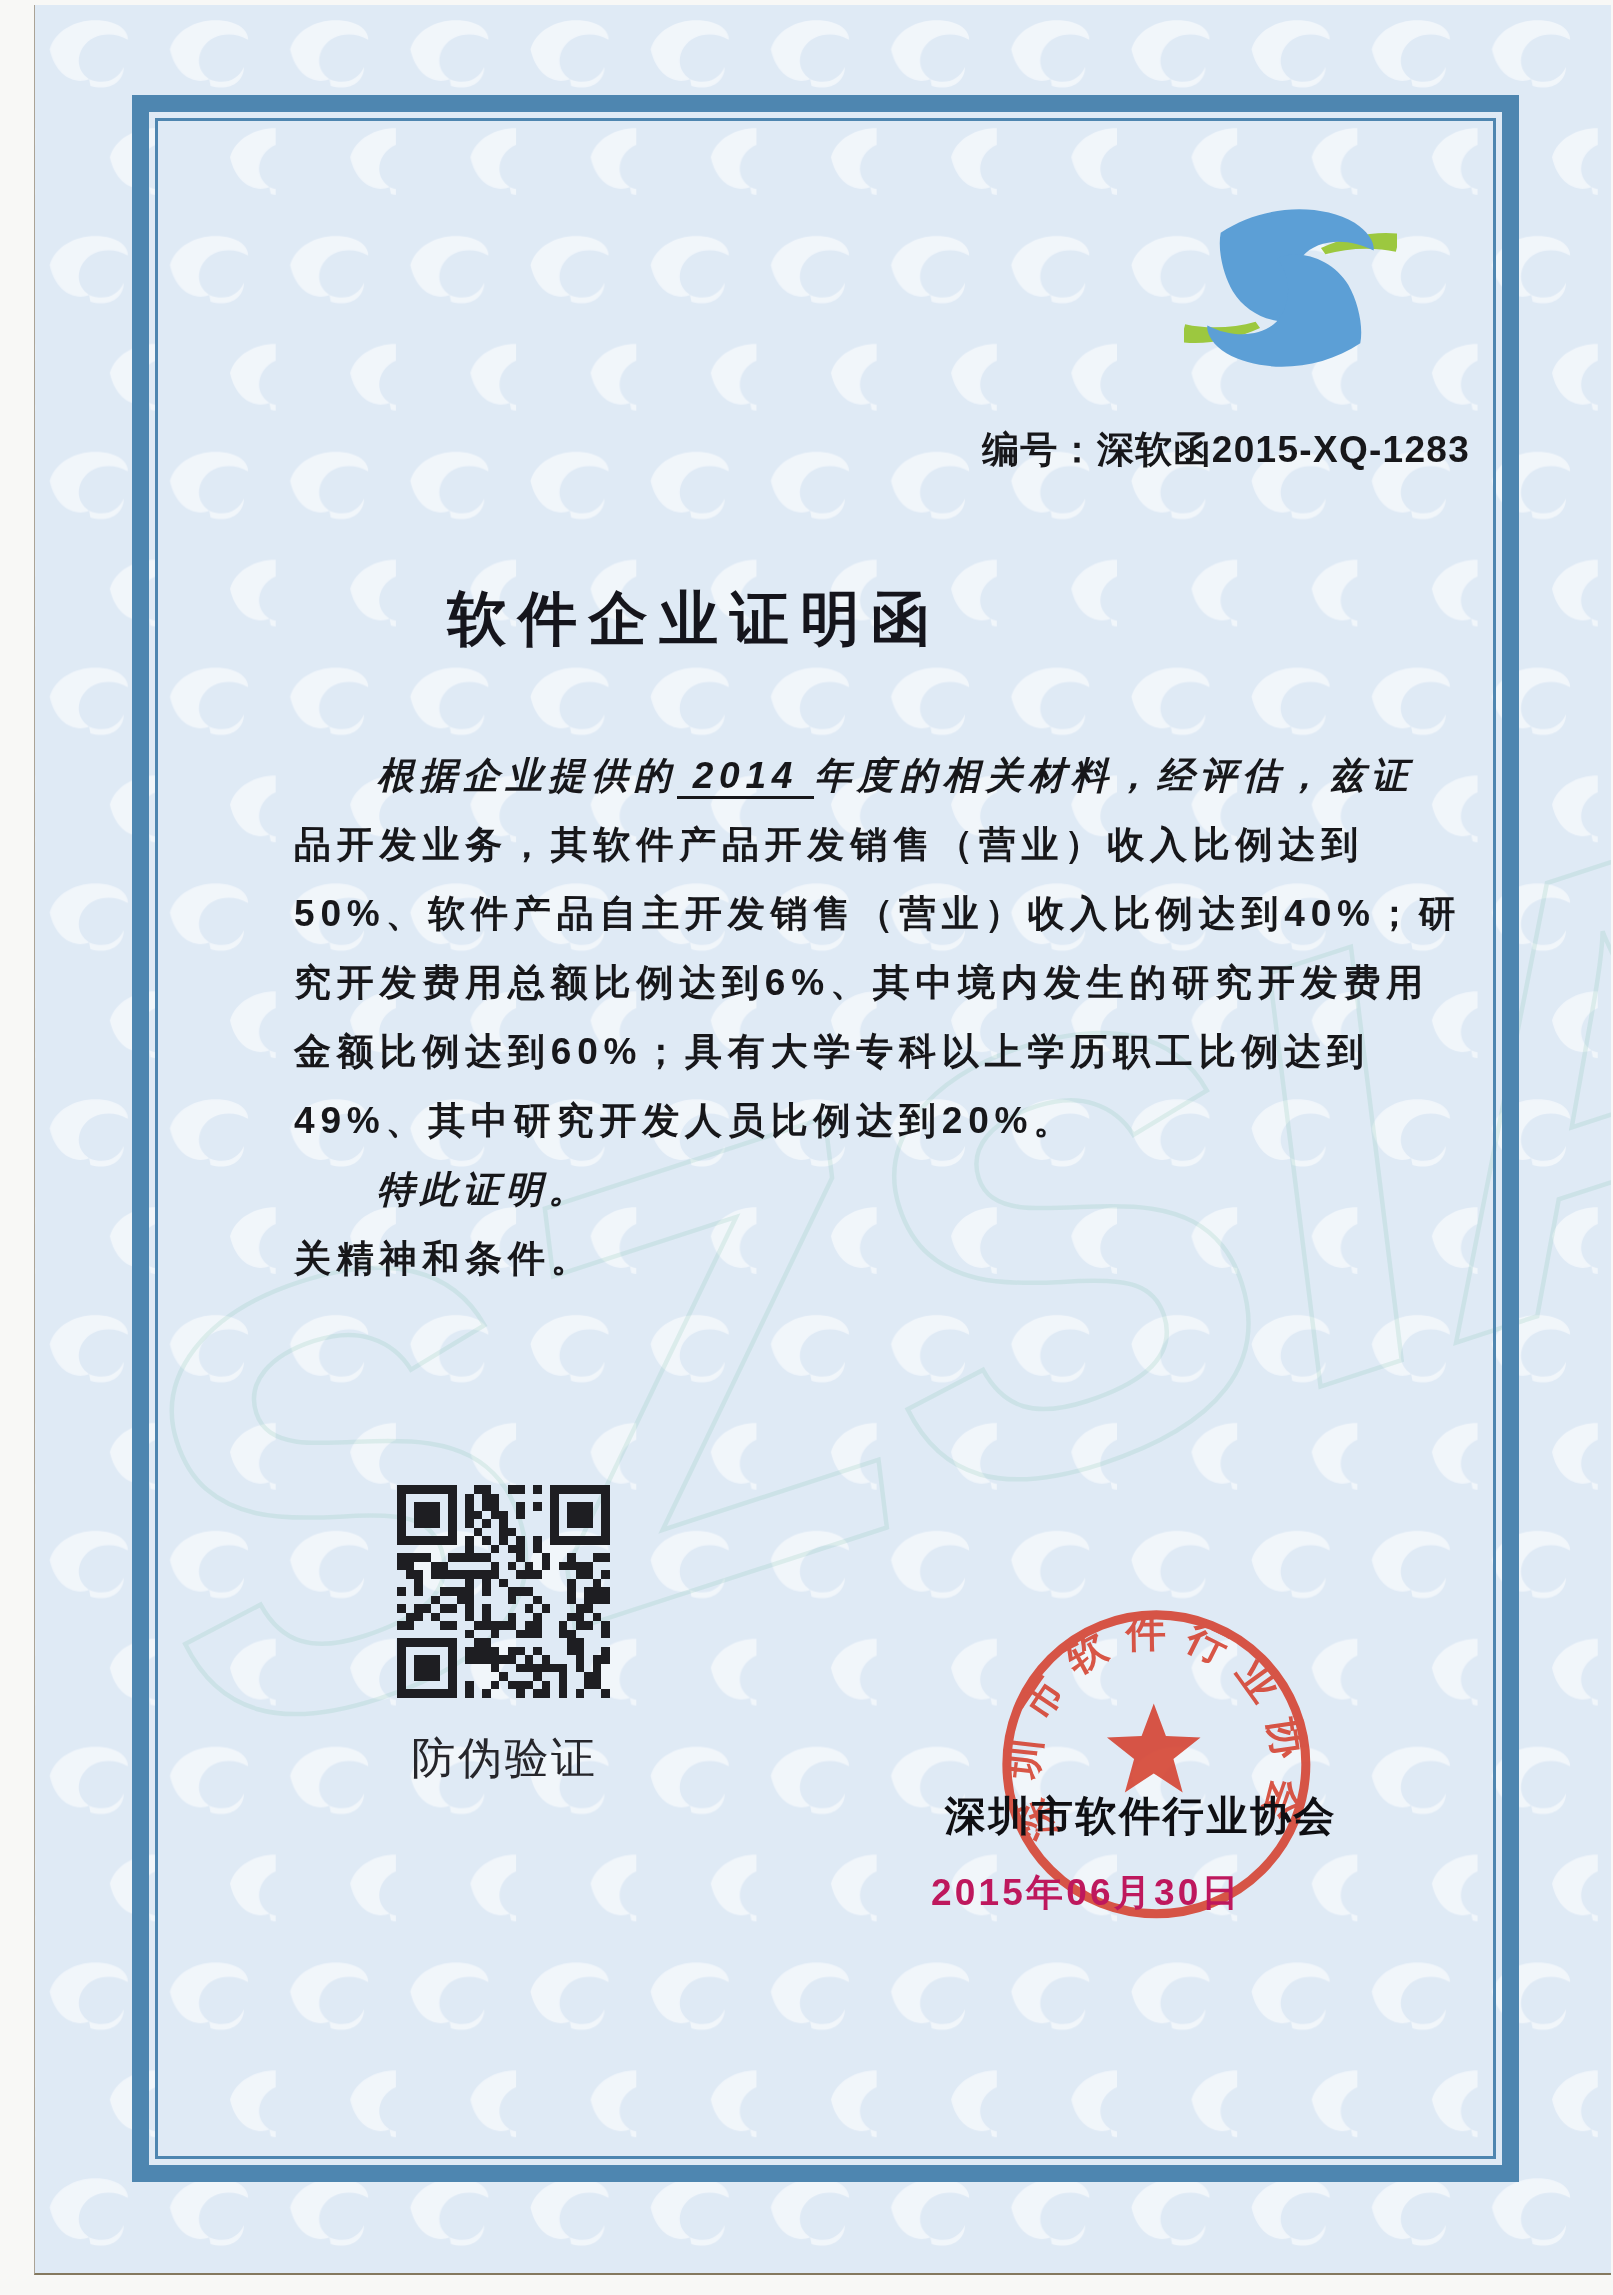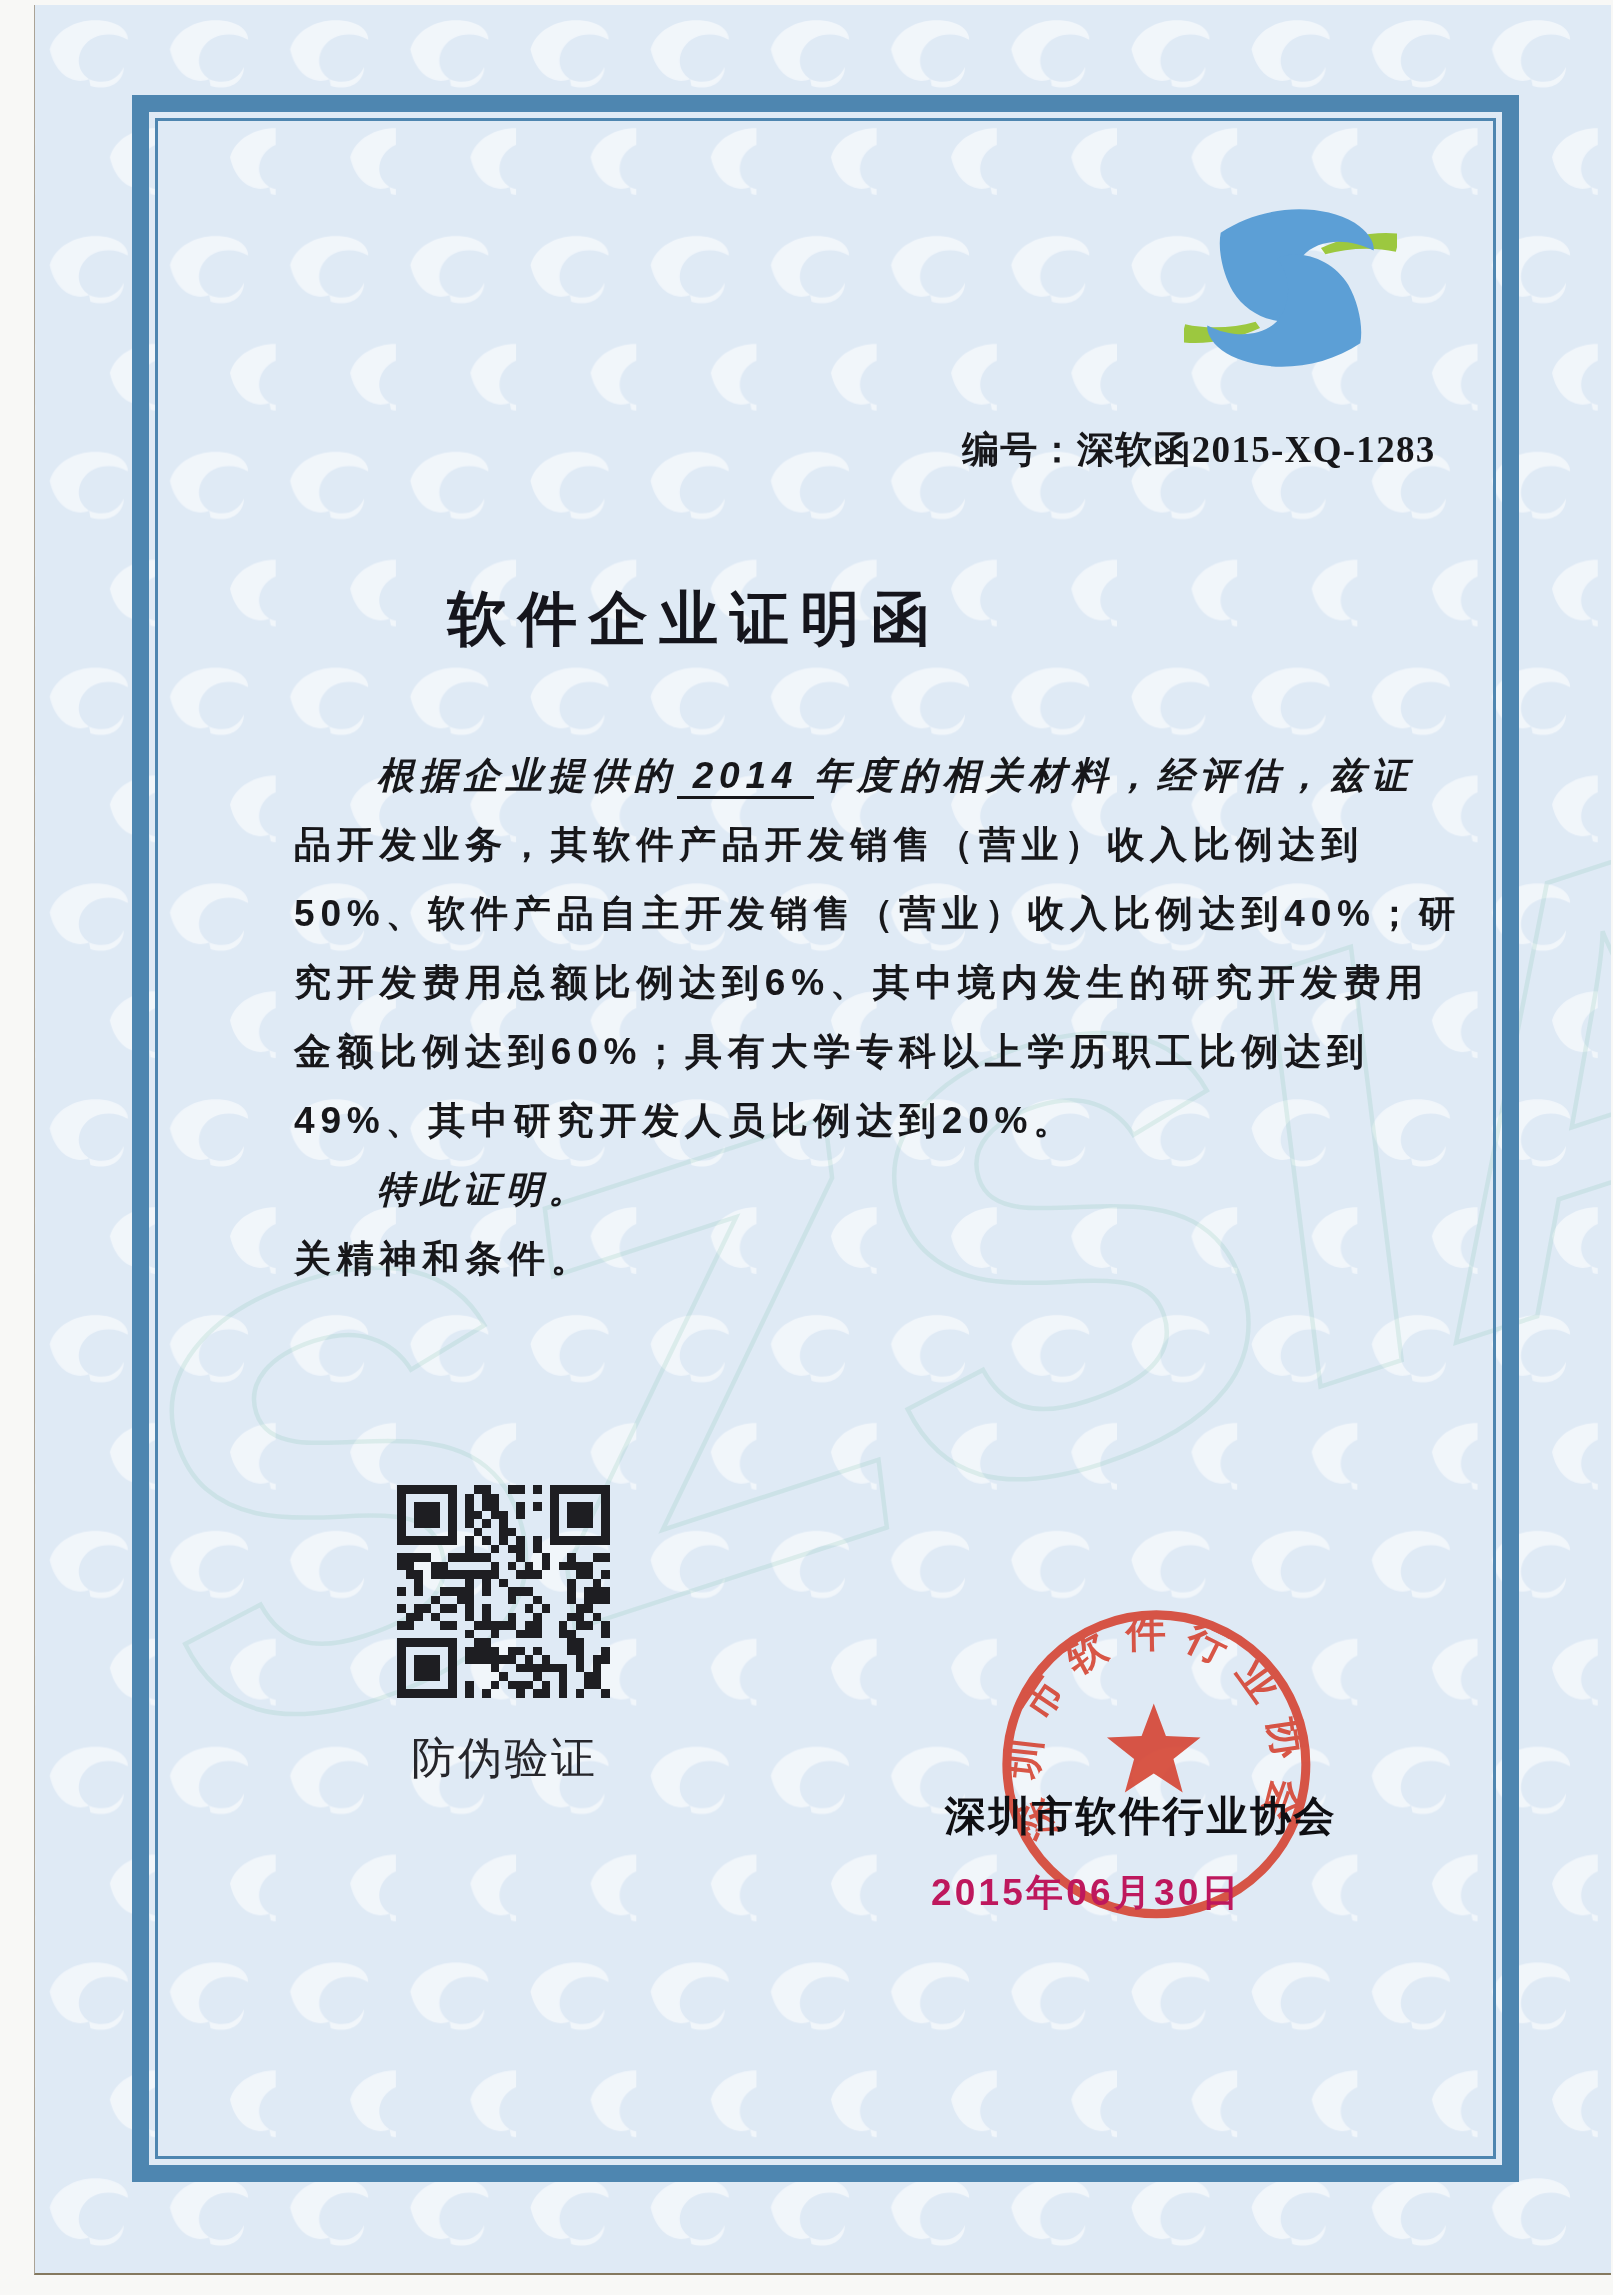--- a/index.html
+++ b/index.html
@@ -15,22 +15,22 @@
     overflow:hidden;
   }
   .wm-svg{position:absolute;left:0;top:0;}
   .frame{
     position:absolute;left:132px;top:95px;width:1387px;height:2087px;
     border:17px solid #4e86b0;box-sizing:border-box;z-index:2;
   }
   .frame-inner{position:absolute;inset:5.8px;border:3.2px solid #4e86b0;}
   .logo{position:absolute;left:1184px;top:196px;width:213px;height:184px;z-index:3;}
   .serial{
-    position:absolute;left:962px;top:425px;z-index:3;
-    font-size:37px;font-weight:bold;letter-spacing:1.3px;color:#17171a;white-space:nowrap;font-family:Liberation Serif, serif;
+    position:absolute;left:982px;top:425px;z-index:3;
+    font-size:37px;font-weight:bold;letter-spacing:1.3px;color:#17171a;white-space:nowrap;
   }
   .title{
     position:absolute;left:132px;top:580px;width:1125px;z-index:3;
     text-align:center;font-size:59px;font-weight:bold;letter-spacing:11.6px;color:#15151c;
   }
   .body-text{
     position:absolute;left:294px;top:741px;width:1112px;z-index:3;
     font-size:37px;font-weight:600;line-height:69px;letter-spacing:5.8px;color:#17171a;
   }
   .bline{white-space:nowrap;}

